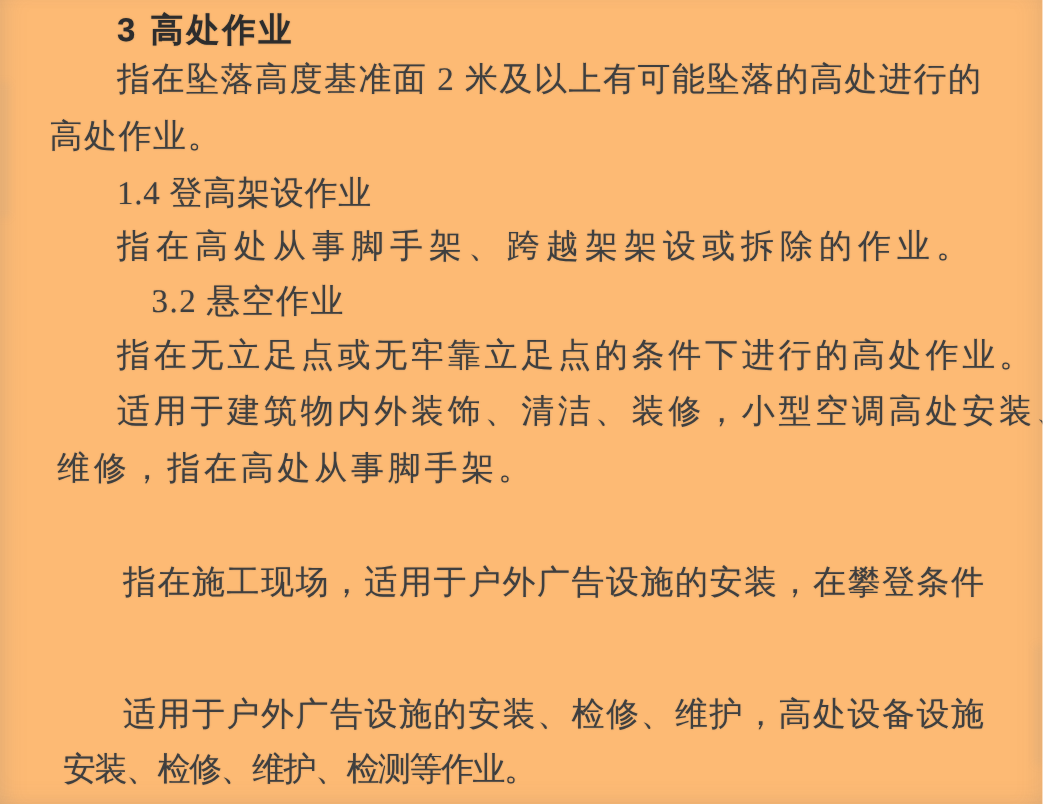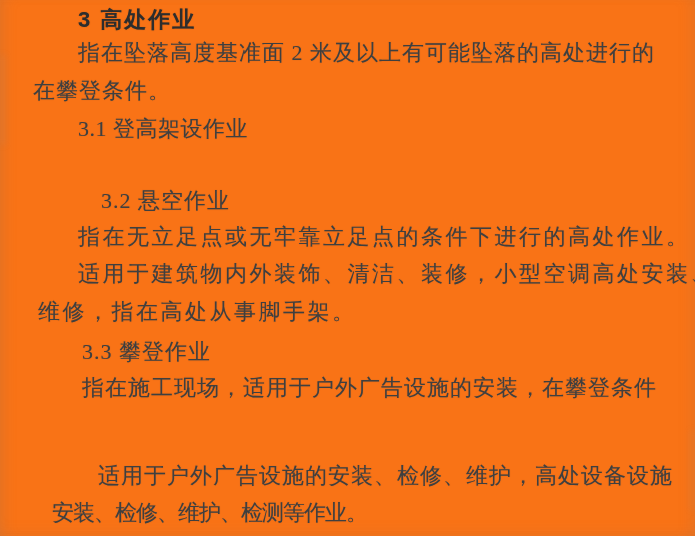--- a/index.html
+++ b/index.html
@@ -1,21 +1,21 @@
 <!DOCTYPE html>
 <html><head>
 <meta charset="utf-8">
 <style>
   html, body { margin: 0; padding: 0; background: #ffffff; }
 
   .page {
     position: relative;
     width: 695px;
     height: 536px;
-    background: #f97316;
+    background: #fdba74;
     overflow: hidden;
   }
 
   
   .page::before {
     content: "";
     position: absolute;
     inset: 0;
     box-shadow:
       inset 12px 0 16px -10px rgba(120,120,120,0.20),
@@ -49,47 +49,47 @@
   .l3  { top: 78px;  left: 33px; letter-spacing: 1px; }
   .l4  { top: 116px; left: 78px; letter-spacing: 0.5px; }
   .l5  { top: 151px; left: 78px; letter-spacing: 4px; }
   .l6  { top: 188px; left: 78px; letter-spacing: 1px; margin-left: 23px; }
   .l7  { top: 226px; left: 78px; letter-spacing: 2.5px; font-family: Liberation Mono, monospace; }
   .l8  { top: 261px; left: 78px; letter-spacing: 2.5px; }
   .l9  { top: 299px; left: 38px; letter-spacing: 2.5px; }
   .l10 { top: 339px; left: 82px; letter-spacing: 1px; }
   .l11 { top: 375px; left: 82px; letter-spacing: 1px; }
   .l12 { top: 411px; left: 39px; letter-spacing: -2px; }
-  .l13 { top: 463px; left: 82px; letter-spacing: 1px; margin-left: 16px; }
-  .l14 { top: 500px; left: 52px; letter-spacing: -1px; text-align: right; }
+  .l13 { top: 463px; left: 82px; letter-spacing: 1px; }
+  .l14 { top: 500px; left: 42px; letter-spacing: -1px; text-align: right; }
 
   .artifact {
     position: absolute;
     background: rgba(150,150,150,0.10);
     filter: blur(3px);
     pointer-events: none;
   }
   .artifact-left  { left: 0;  top: 55px;  width: 6px; height: 90px; }
   .artifact-right { right: 0; top: 430px; width: 5px; height: 80px; }
 </style>
 </head>
 <body>
 
 <div class="page">
 
   <h1 class="line l1 heading">3 高处作业</h1>
 
   <div class="line l2">指在坠落高度基准面 2 米及以上有可能坠落的高处进行的</div>
-  <div class="line l3">在攀登条件。</div>
-  <div class="line l4">3.1 登高架设作业</div>
+  <div class="line l3">高处作业。</div>
+  <div class="line l4">1.4 登高架设作业</div>
+  <div class="line l5">指在高处从事脚手架、跨越架架设或拆除的作业。</div>
   <div class="line l6">3.2 悬空作业</div>
   <div class="line l7">指在无立足点或无牢靠立足点的条件下进行的高处作业。</div>
   <div class="line l8">适用于建筑物内外装饰、清洁、装修，小型空调高处安装、</div>
   <div class="line l9">维修，指在高处从事脚手架。</div>
-  <div class="line l10">3.3 攀登作业</div>
   <div class="line l11">指在施工现场，适用于户外广告设施的安装，在攀登条件</div>
   <div class="line l13">适用于户外广告设施的安装、检修、维护，高处设备设施</div>
   <div class="line l14">安装、检修、维护、检测等作业。</div>
 
   <div class="artifact artifact-left"></div>
   <div class="artifact artifact-right"></div>
 
 </div>
 
 </body></html>

